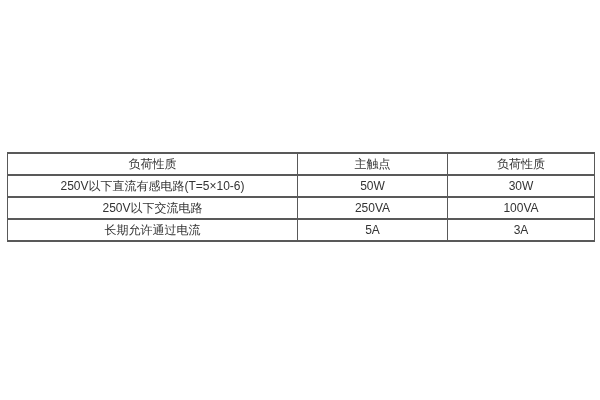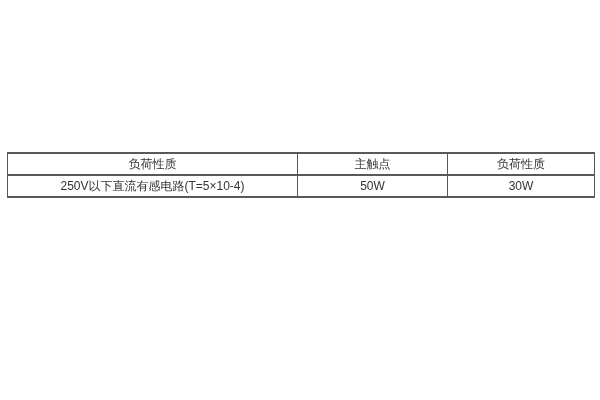--- a/index.html
+++ b/index.html
@@ -54,19 +54,29 @@
         <col class="c2">
         <col class="c3">
     </colgroup>
     <tbody>
       <tr>
         <td>负荷性质</td>
         <td>主触点</td>
         <td>负荷性质</td>
       </tr>
       <tr>
-        <td>250V以下直流有感电路(T=5×10-4)</td>
+        <td>250V以下直流有感电路(T=5×10-6)</td>
         <td>50W</td>
         <td>30W</td>
+      </tr>
+      <tr>
+        <td>250V以下交流电路</td>
+        <td>250VA</td>
+        <td>100VA</td>
+      </tr>
+      <tr>
+        <td>长期允许通过电流</td>
+        <td>5A</td>
+        <td>3A</td>
       </tr>
     </tbody>
   </table>
 </div>
 
 </body></html>

